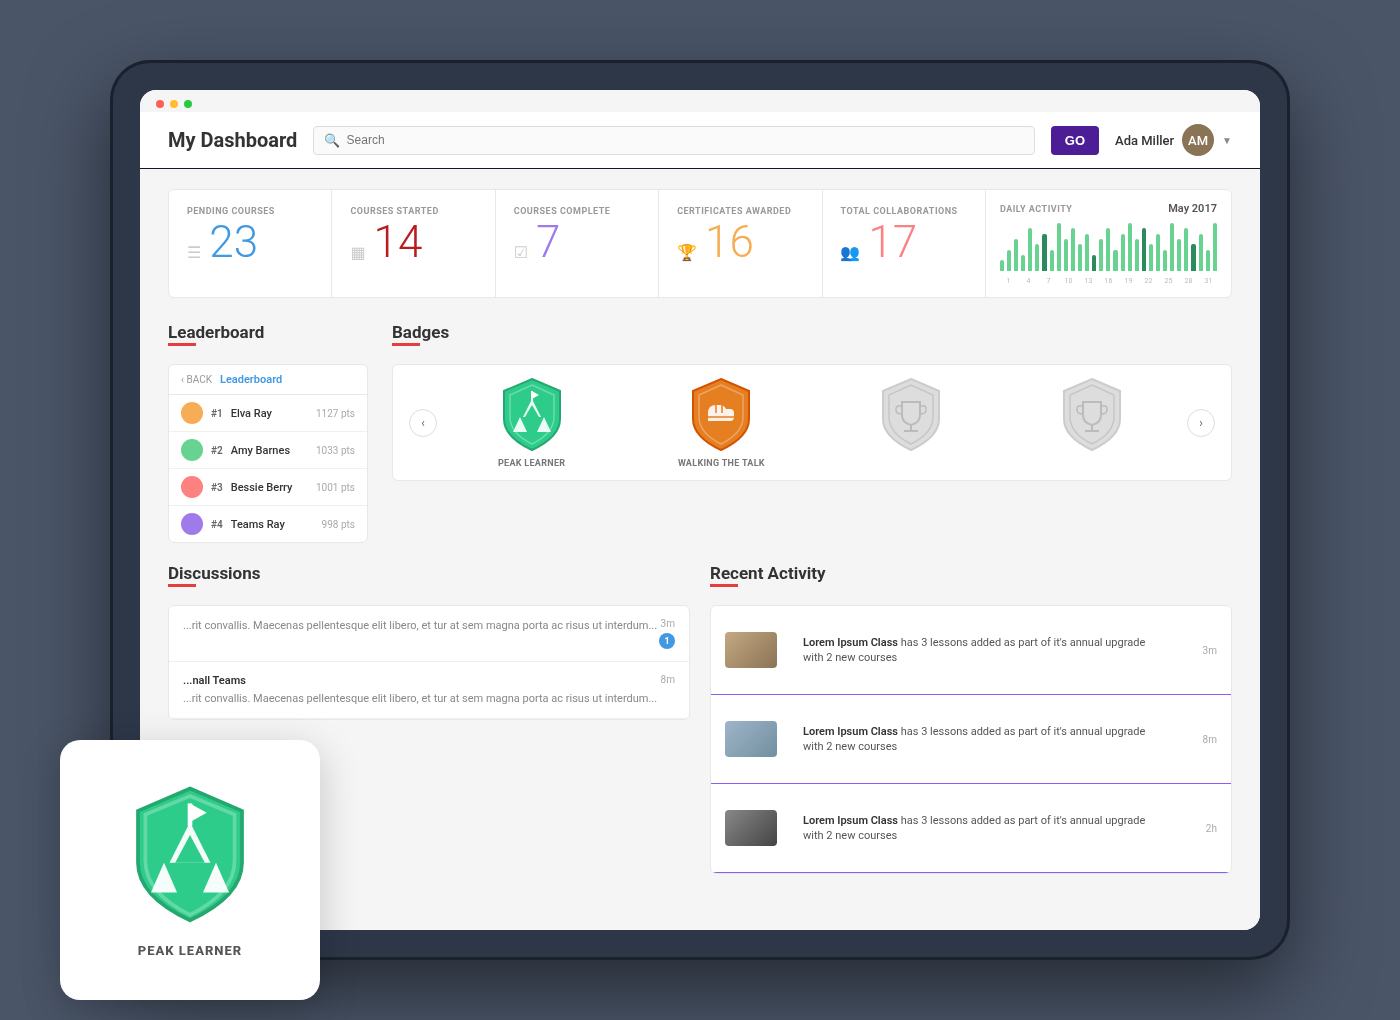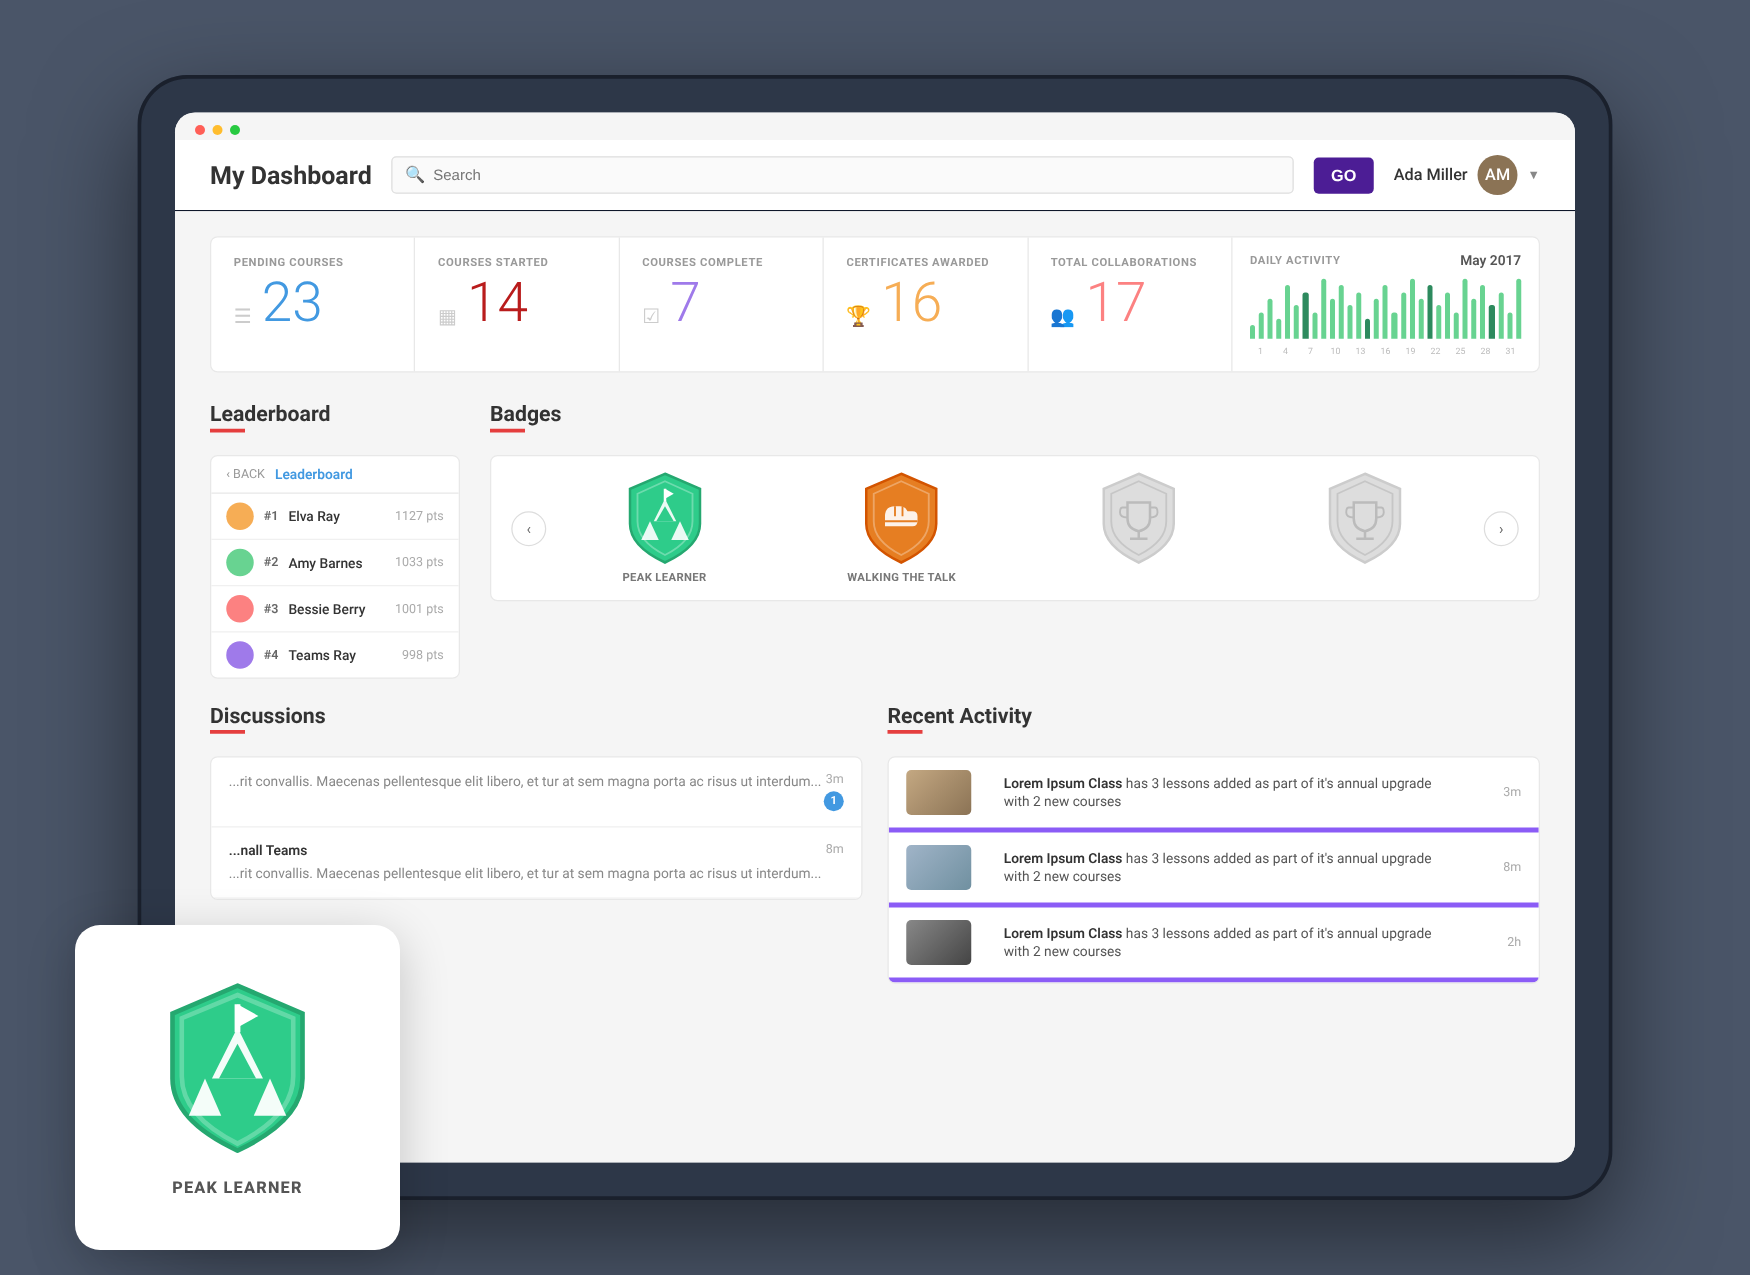--- a/index.html
+++ b/index.html
@@ -382,22 +382,22 @@
       border-bottom: 2px solid #e53e3e;
     }
     .table-col-label {
       font-size: 11px;
       color: #888;
       font-weight: 600;
     }
     .activity-row {
       display: grid;
       grid-template-columns: 70px 1fr 50px;
-      padding: 10px 14px;
-      border-bottom: 4px solid #8b5cf6;
+      padding: 26px 14px;
+      border-bottom: 1px solid #8b5cf6;
       align-items: center;
       gap: 8px;
     }
     .activity-thumb {
       width: 52px;
       height: 36px;
       border-radius: 4px;
       object-fit: cover;
     }
     .thumb-1 { background: linear-gradient(135deg, #c4a882, #8B7355); }

